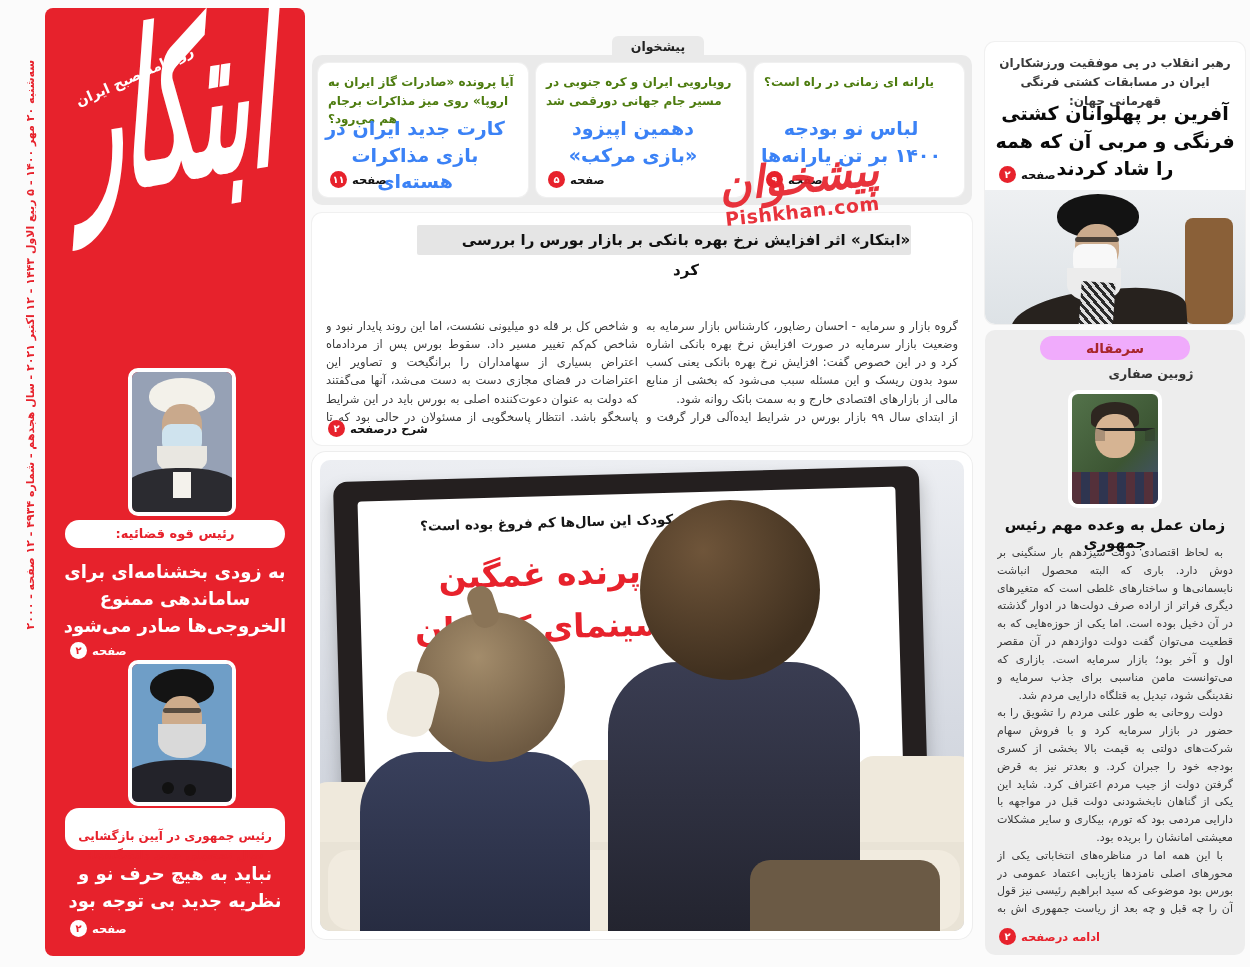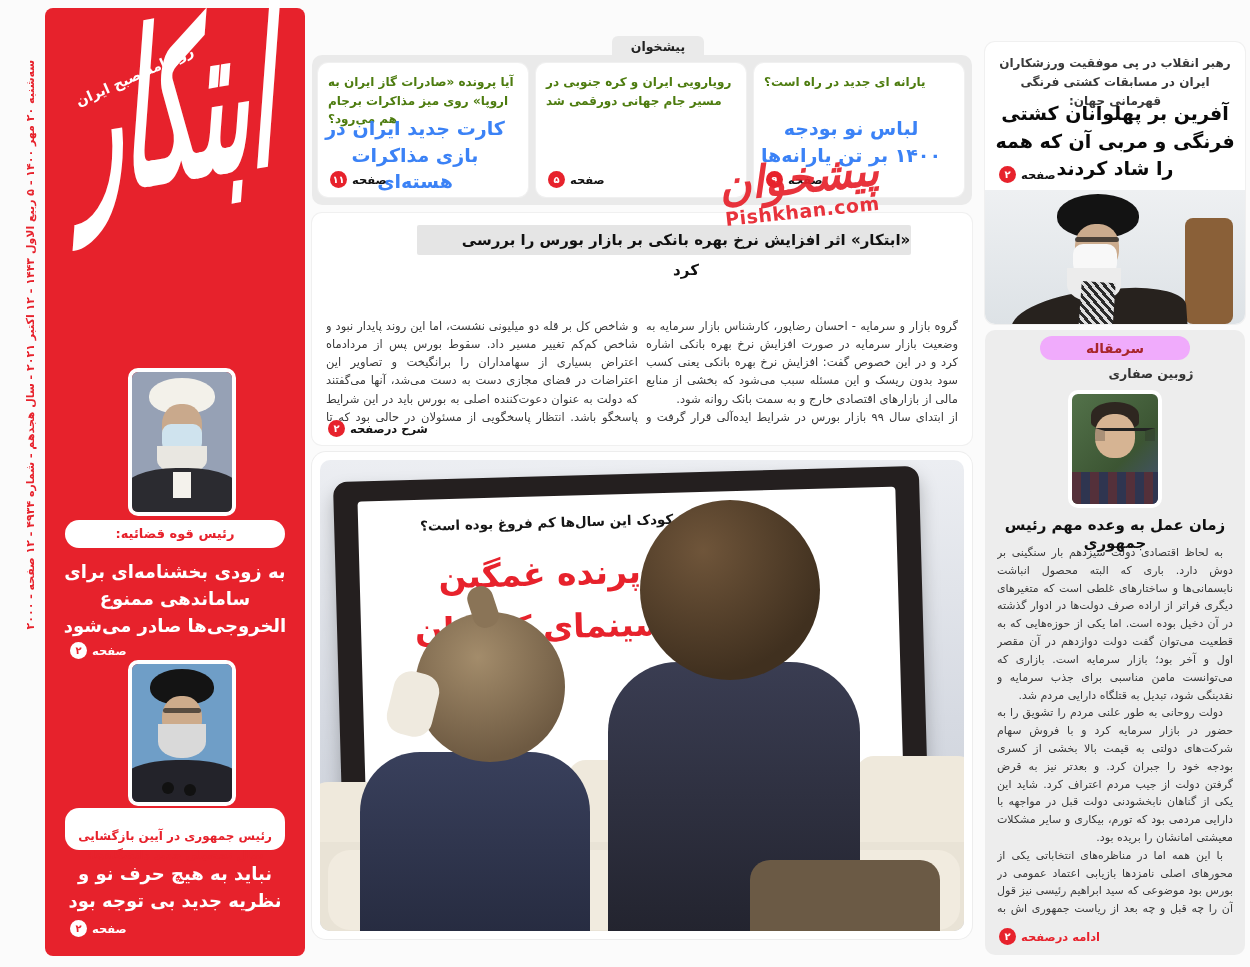--- a/index.html
+++ b/index.html
@@ -208,28 +208,29 @@
     <div class="ck">آیا پرونده «صادرات گاز ایران به اروپا» روی میز مذاکرات برجام هم می‌رود؟</div>
     <div class="ch">کارت جدید ایران در بازی مذاکرات هسته‌ای</div>
     <div class="badge dark">
       <span class="bword">صفحه</span>
       <span class="bnum">۱۱</span>
     </div>
   </article>
 
   <article class="top-card" style="left:536px;">
     <div class="ck">رویارویی ایران و کره جنوبی در مسیر جام جهانی دورقمی شد</div>
+    <div class="ch">دهمین اپیزود «بازی مرکب»</div>
     <div class="badge dark">
       <span class="bword">صفحه</span>
       <span class="bnum">۵</span>
     </div>
   </article>
 
   <article class="top-card" style="left:754px;">
-    <div class="ck">یارانه ای جدید در راه است؟</div>
+    <div class="ck">یارانه ای زمانی در راه است؟</div>
     <div class="ch">لباس نو بودجه ۱۴۰۰ بر تن یارانه‌ها</div>
     <div class="badge dark">
       <span class="bword">صفحه</span>
       <span class="bnum">۹</span>
     </div>
   </article>
 
   <article class="main-card">
     <div class="main-kicker">«ابتکار» اثر افزایش نرخ بهره بانکی بر بازار بورس را بررسی کرد</div>
     <div class="col right">گروه بازار و سرمایه - احسان رضاپور، کارشناس بازار سرمایه به وضعیت بازار سرمایه در صورت افزایش نرخ بهره بانکی اشاره کرد و در این خصوص گفت: افزایش نرخ بهره بانکی یعنی کسب سود بدون ریسک و این مسئله سبب می‌شود که بخشی از منابع مالی از بازارهای اقتصادی خارج و به سمت بانک روانه شود.

